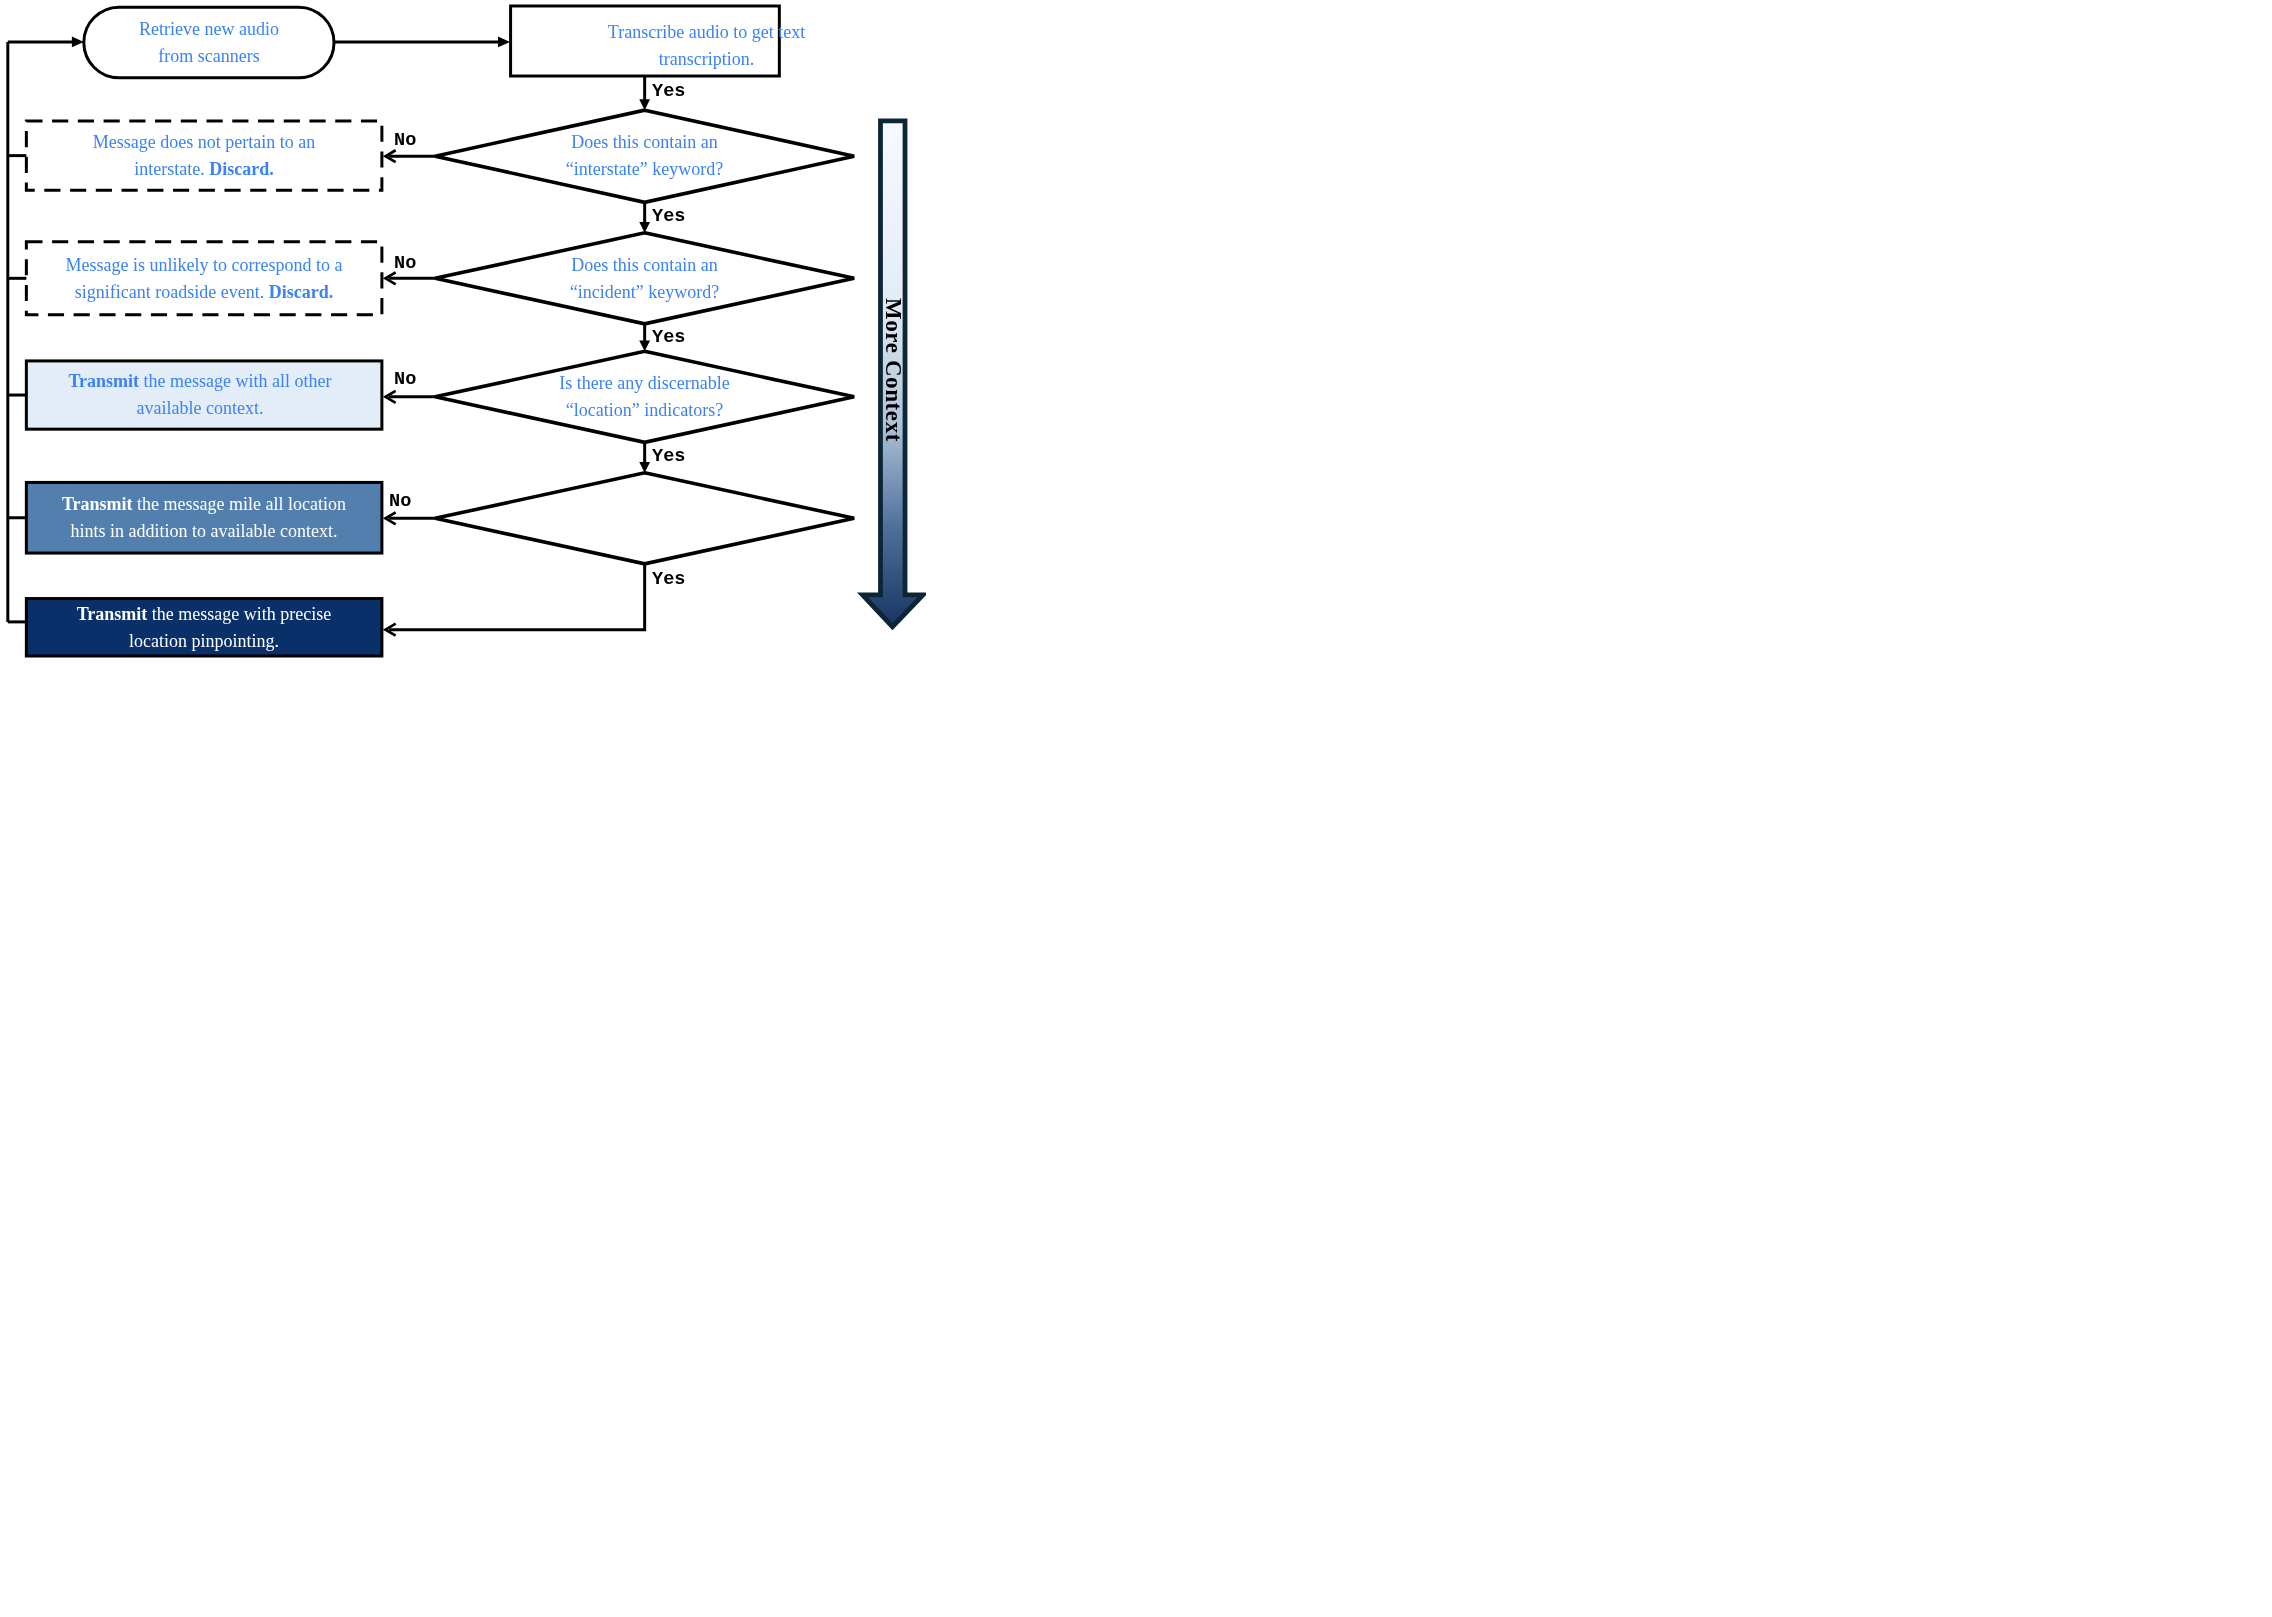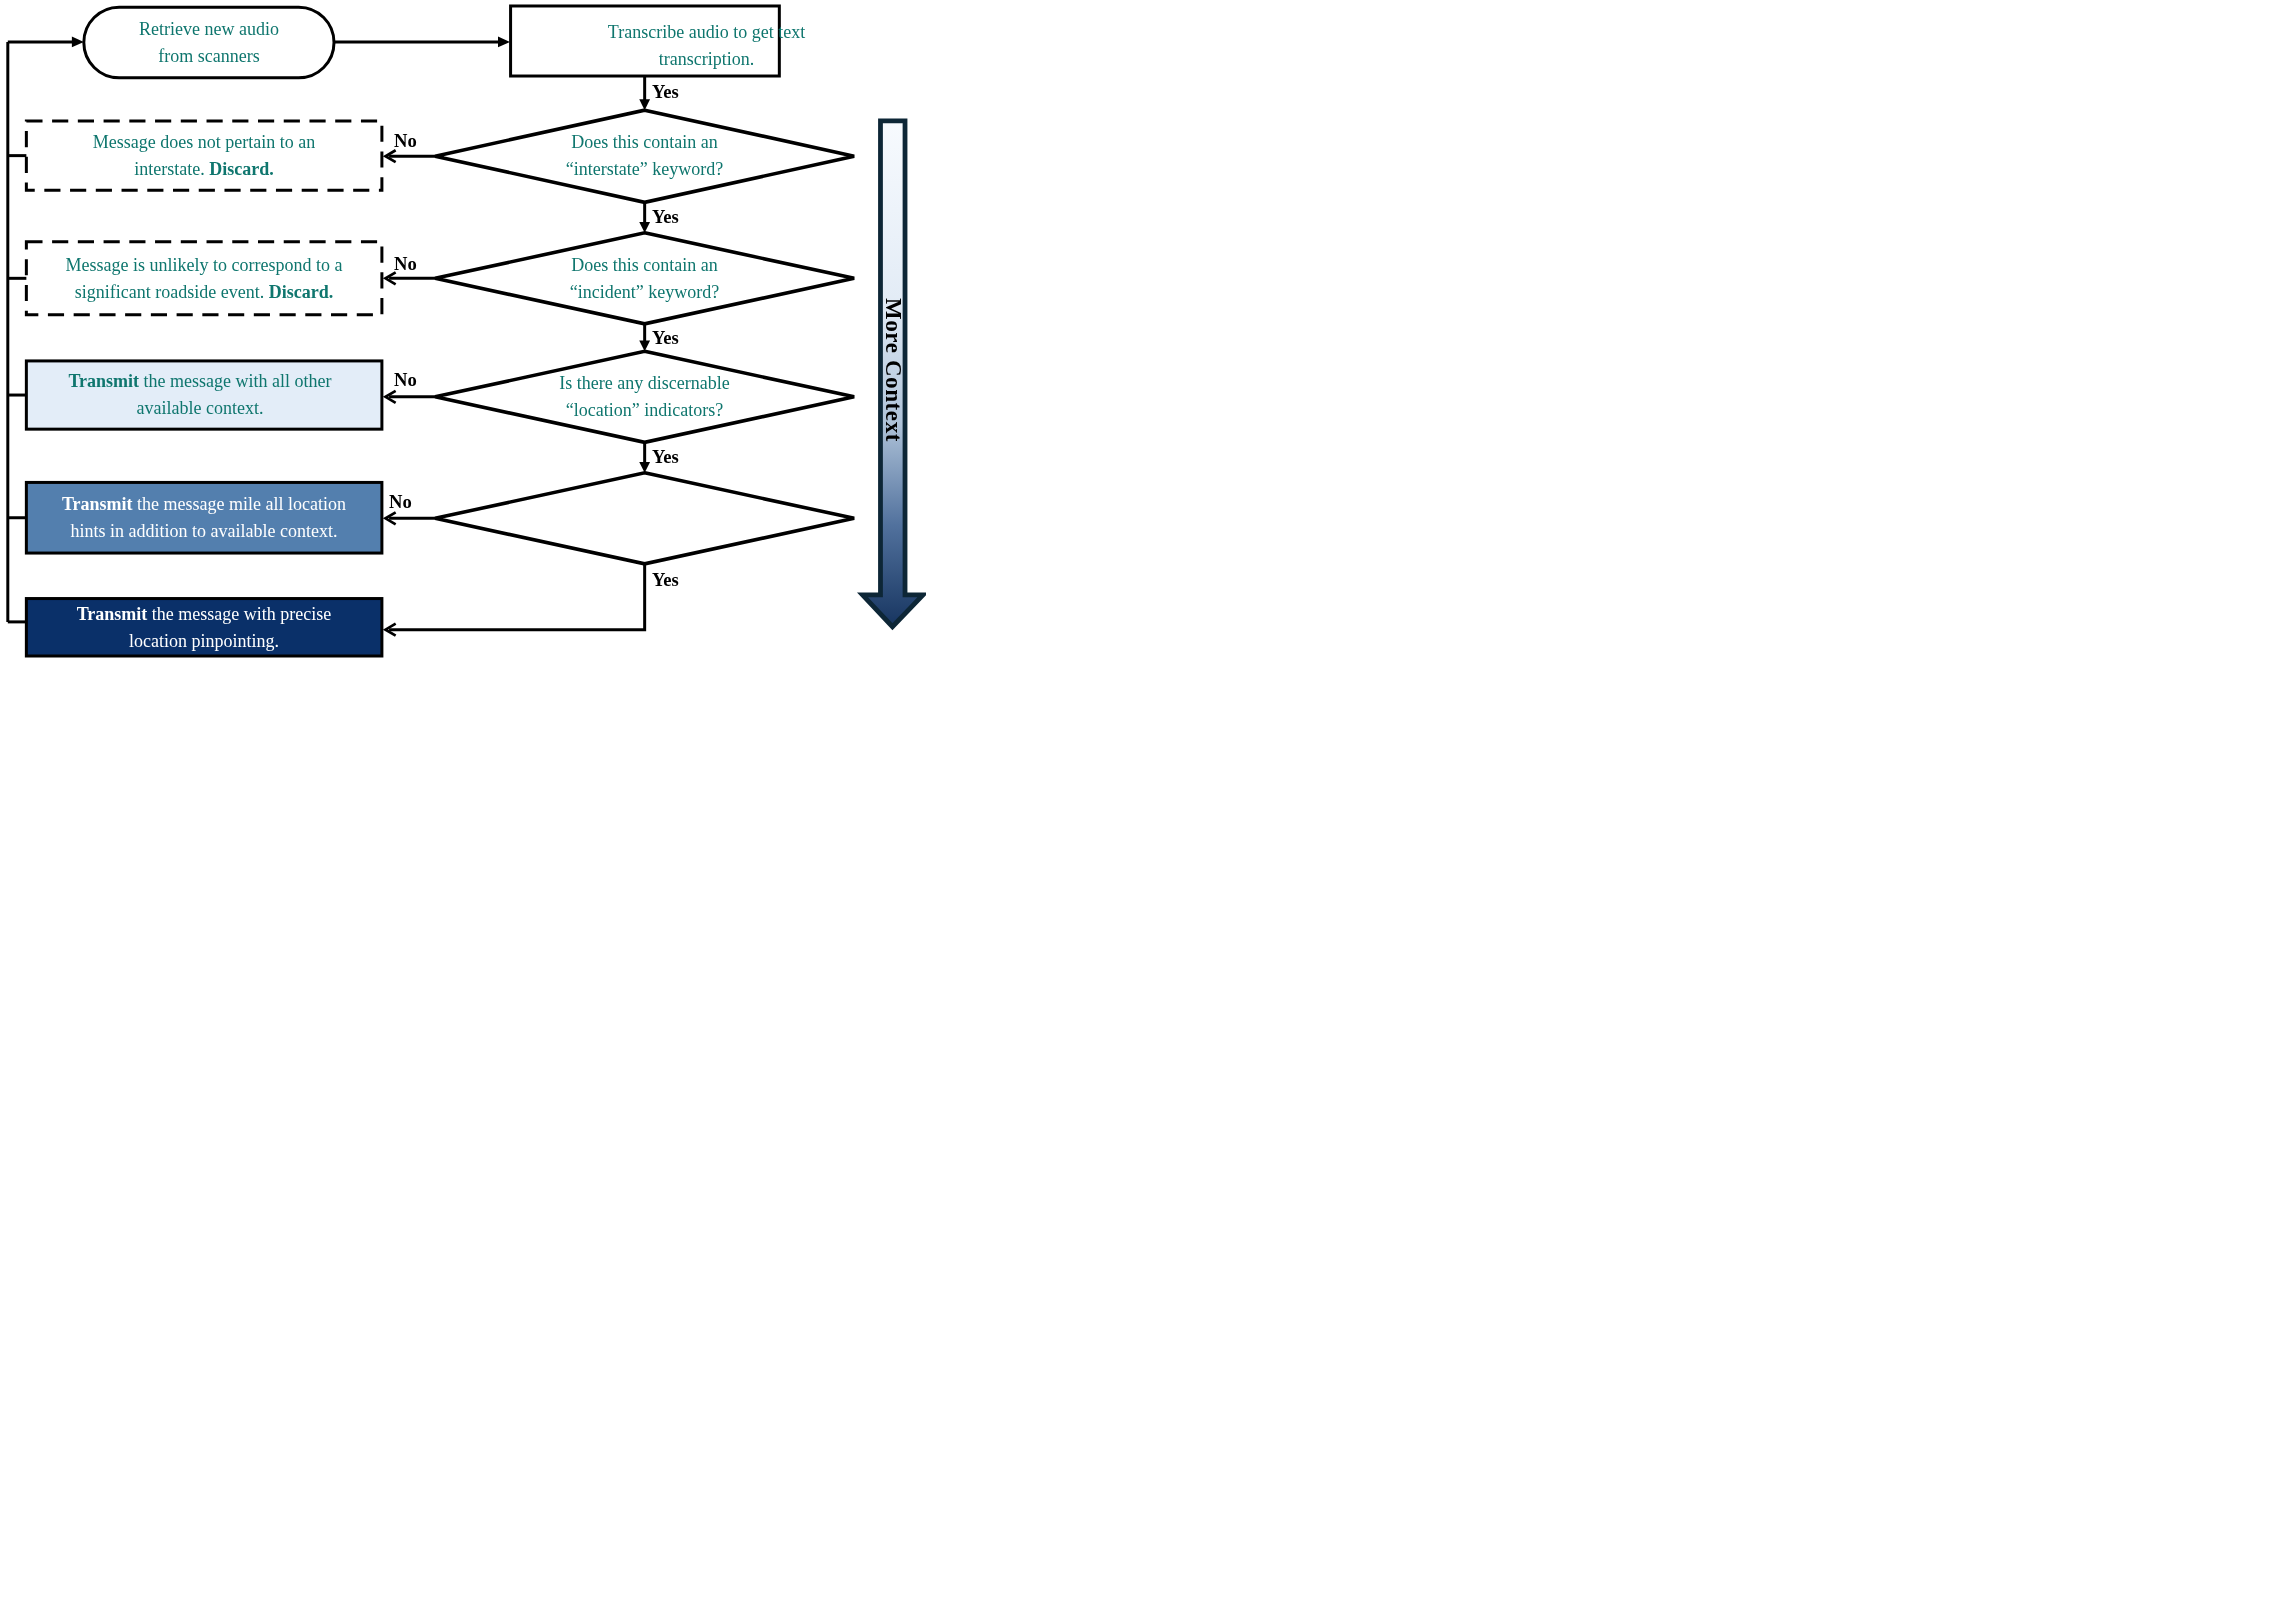--- a/index.html
+++ b/index.html
@@ -3,25 +3,25 @@
 <meta charset="utf-8">
 <style>
   html,body{margin:0;padding:0;background:#fff;}
   .canvas{
     position:relative;width:926px;height:659px;background:#fff;overflow:hidden;
     font-family:"Liberation Serif","DejaVu Serif",serif;color:#000;
   }
   svg.layer{position:absolute;left:0;top:0;width:926px;height:659px;}
   .node-text{
     position:absolute;display:flex;flex-direction:column;justify-content:center;
-    align-items:center;text-align:center;font-size:18px;line-height:27px;color:#0f766e;
+    align-items:center;text-align:center;font-size:18px;line-height:27px;color:#3b82f6;
   }
   .node-text .tline{white-space:nowrap;}
   .on-dark{color:#fff;}
-  .flow-label{position:absolute;font-weight:bold;font-size:18.6px;color:#000;white-space:nowrap;}
+  .flow-label{position:absolute;font-weight:bold;font-size:18.6px;color:#000;white-space:nowrap;font-family:Liberation Mono, monospace;}
   .rotated-label{
     position:absolute;left:893px;top:370px;font-weight:bold;font-size:23px;
     white-space:nowrap;transform:translate(-50%,-50%) rotate(90deg);color:#000;
     letter-spacing:0.6px;
   }
   b{font-weight:bold;}
 </style>
 </head>
 <body>
 

